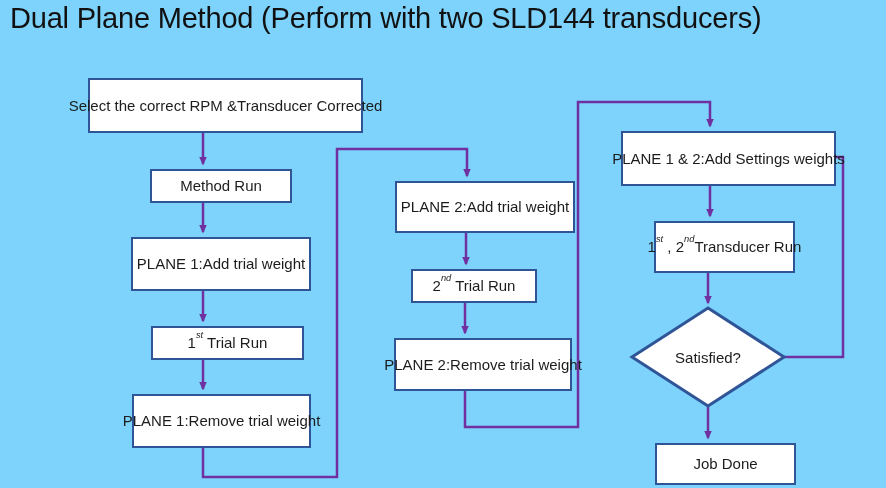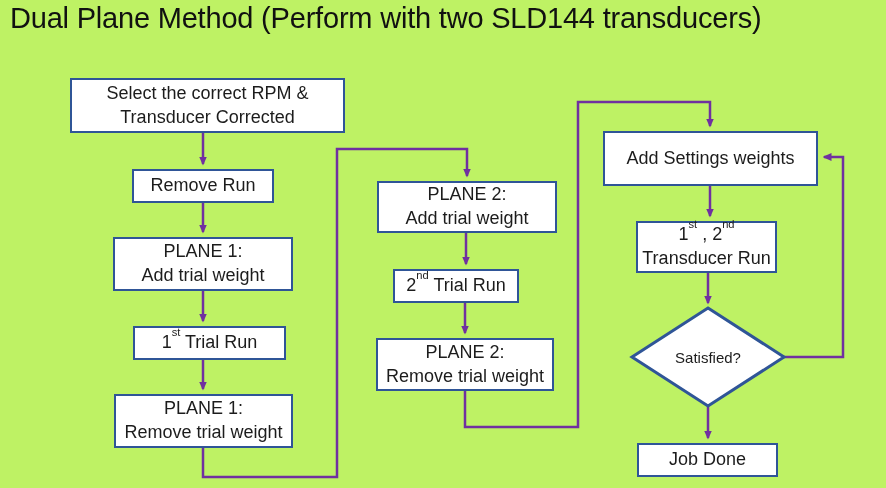--- a/index.html
+++ b/index.html
@@ -5,48 +5,48 @@
   :root{
     --box-border:#2f5597;
     --arrow:#7030a0;
     --text:#1c1c1c;
     --title:#111111;
   }
   html,body{margin:0;padding:0;background:#fff;}
   .stage{
     position:relative;
     width:886px;height:488px;
-    background:#bef264;
+    background:#7dd3fc;
     font-family:"Liberation Sans", sans-serif;
     overflow:hidden;
   }
   .title{
     position:absolute;left:10px;top:2px;margin:0;
     font-size:29px;font-weight:500;color:var(--title);
     letter-spacing:-0.2px;white-space:nowrap;
   }
   .connectors{position:absolute;left:0;top:0;}
   .edge{fill:none;stroke:var(--arrow);stroke-width:2.5;}
   .edge.arrow{marker-end:url(#arrowhead);}
   #arrowhead path{fill:var(--arrow);}
   .diamond-shape{fill:#ffffff;stroke:var(--box-border);stroke-width:3;}
   .node{
     position:absolute;box-sizing:border-box;
     border:2px solid var(--box-border);
     background:#ffffff;
-    display:flex;flex-direction:column;align-items:center;justify-content:center;
-    font-size:18px;line-height:1.32;color:var(--text);
-    text-align:center;white-space:nowrap;
+    display:flex;flex-direction:row;align-items:center;justify-content:center;
+    font-size:15px;line-height:1.32;color:var(--text);
+    text-align:center;white-space:nowrap;margin-left:18px;
   }
   .diamond-label{
     position:absolute;box-sizing:border-box;
     display:flex;align-items:center;justify-content:center;
     font-size:15px;color:var(--text);text-align:right;
   }
-  sup.ord{font-size:62%;position:relative;top:-0.45em;line-height:0;}
+  sup.ord{font-size:62%;position:relative;top:-0.45em;line-height:0;font-style:italic;}
 </style>
 </head>
 <body>
 
 <div class="stage">
 
   <h1 class="title">Dual Plane Method (Perform with two SLD144 transducers)</h1>
 
   <svg class="connectors" width="886" height="488" viewBox="0 0 886 488" aria-hidden="true">
     <defs>
@@ -75,21 +75,21 @@
 
     <polygon class="diamond-shape" points="708,308 784,357 708,406 632,357"></polygon>
   </svg>
 
   <div class="node" style="left:70px;top:78px;width:275px;height:55px">
     <span>Select the correct RPM &amp;</span>
     <span>Transducer Corrected</span>
   </div>
 
   <div class="node" style="left:132px;top:169px;width:142px;height:34px">
-    <span>Remove Run</span>
+    <span>Method Run</span>
   </div>
 
   <div class="node" style="left:113px;top:237px;width:180px;height:54px">
     <span>PLANE 1:</span>
     <span>Add trial weight</span>
   </div>
 
   <div class="node" style="left:133px;top:326px;width:153px;height:34px">
     <span><span>1</span><sup class="ord">st</sup><span> Trial Run</span></span>
   </div>
@@ -107,29 +107,30 @@
   <div class="node" style="left:393px;top:269px;width:126px;height:34px">
     <span><span>2</span><sup class="ord">nd</sup><span> Trial Run</span></span>
   </div>
 
   <div class="node" style="left:376px;top:338px;width:178px;height:53px">
     <span>PLANE 2:</span>
     <span>Remove trial weight</span>
   </div>
 
   <div class="node" style="left:603px;top:131px;width:215px;height:55px">
+    <span>PLANE 1 &amp; 2:</span>
     <span>Add Settings weights</span>
   </div>
 
   <div class="node" style="left:636px;top:221px;width:141px;height:52px">
     <span><span>1</span><sup class="ord">st</sup><span> , 2</span><sup class="ord">nd</sup></span>
     <span>Transducer Run</span>
   </div>
 
   <div class="diamond-label" style="left:632px;top:340px;width:152px;height:34px">
     <span>Satisfied?</span>
   </div>
 
-  <div class="node" style="left:637px;top:443px;width:141px;height:34px">
+  <div class="node" style="left:637px;top:443px;width:141px;height:42px">
     <span>Job Done</span>
   </div>
 
 </div>
 
 </body></html>

